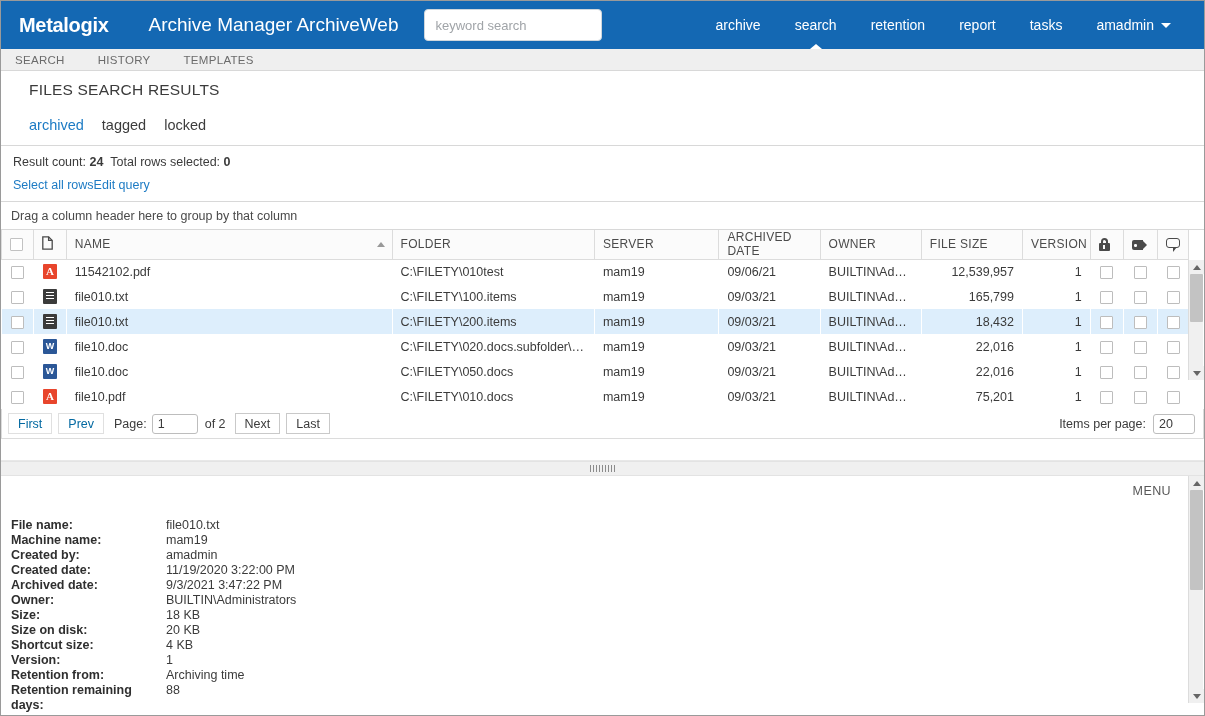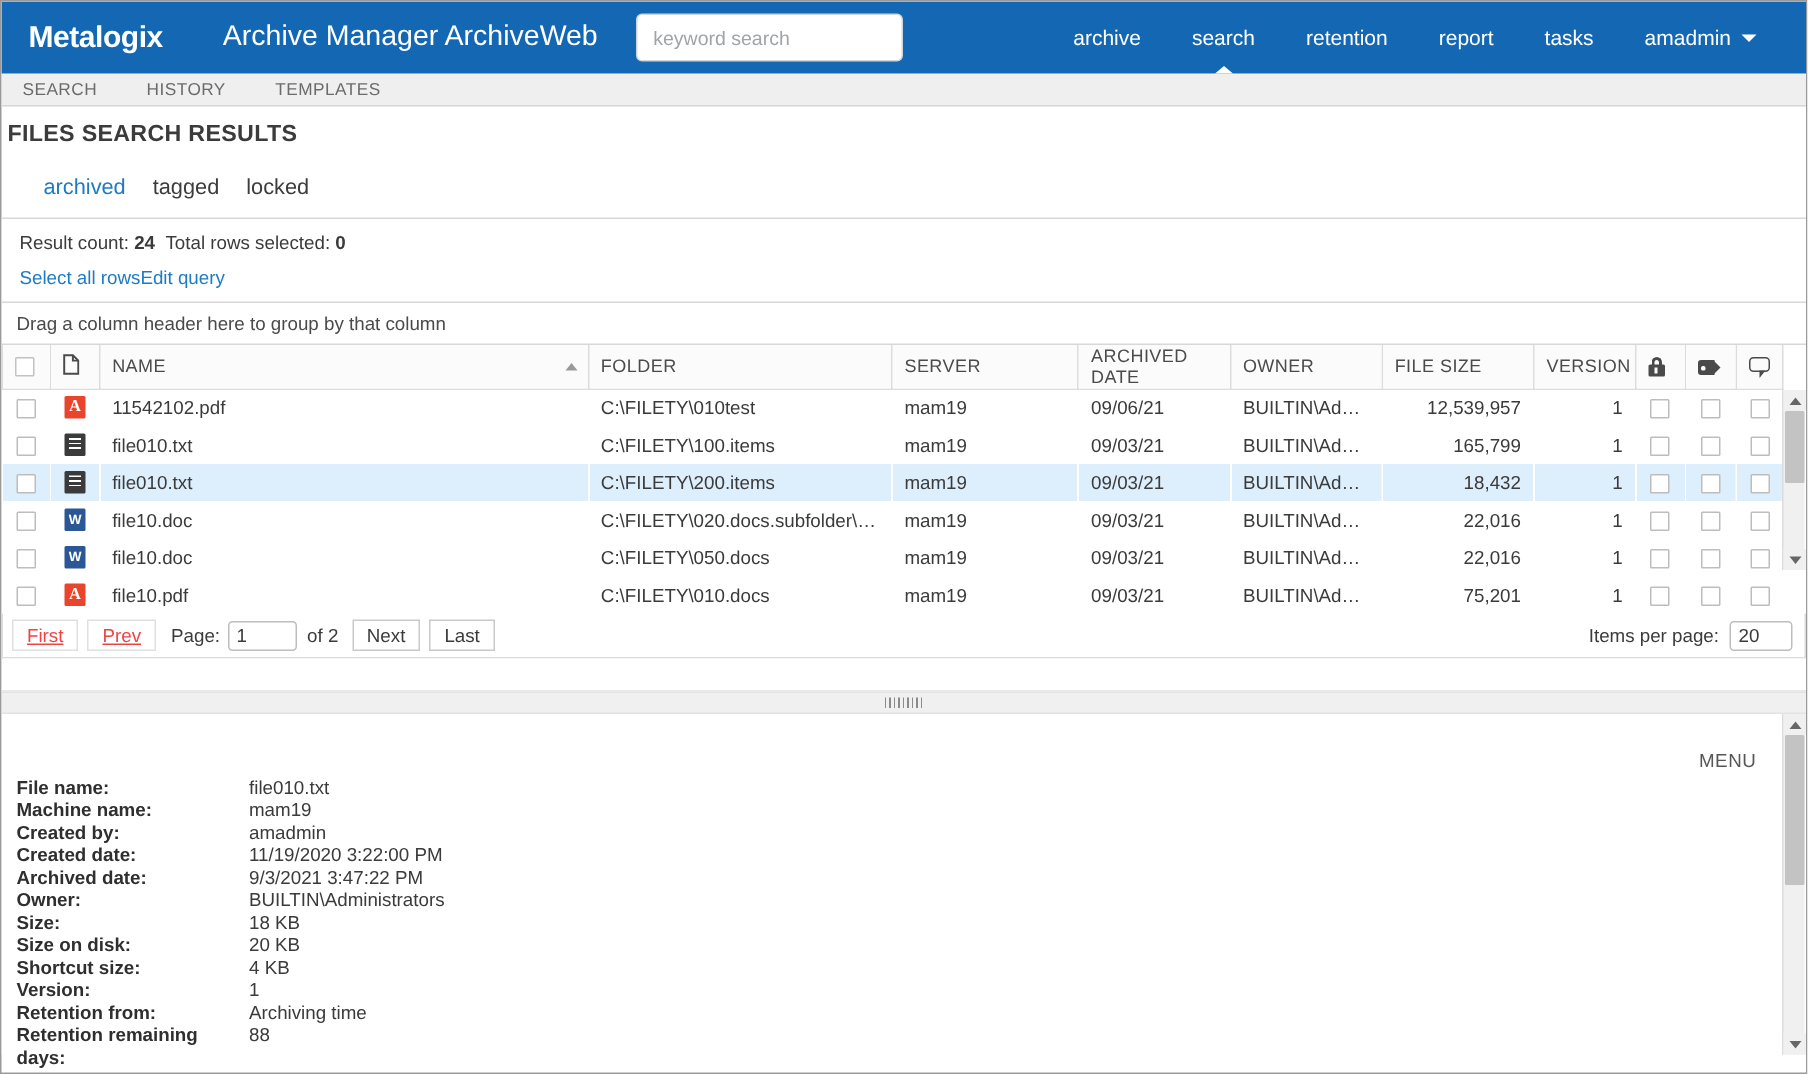--- a/index.html
+++ b/index.html
@@ -103,24 +103,24 @@
     font-size: 11.5px;
     color: #6b6b6b;
     letter-spacing: 0.3px;
     margin-right: 33px;
     cursor: pointer;
   }
 
   
   .page-title {
     font-size: 15.5px;
-    font-weight: bold;
+    font-weight: normal;
     color: #3b3b3b;
     letter-spacing: 0.2px;
-    padding: 10px 0 0 4px;
+    padding: 10px 0 0 28px;
   }
   .filterbar {
     padding: 12px 0 0 28px;
     display: flex;
     align-items: center;
     gap: 18px;
     height: 40px;
   }
   .filter-link {
     font-size: 14.5px;
@@ -347,21 +347,21 @@
     background: #fff;
     height: 21px;
     min-width: 40px;
     padding: 0 9px;
     font-size: 12.5px;
     color: #3b3b3b;
     margin-right: 6px;
     font-family: "Liberation Sans", sans-serif;
     cursor: pointer;
   }
-  .pbtn.disabled { color: #ef4444; border-color: #e0e0e0; text-decoration: underline; }
+  .pbtn.disabled { color: #0369a1; border-color: #e0e0e0; }
   .pager .plabel { margin: 0 5px 0 4px; }
   .pinput {
     width: 46px; height: 20px;
     border: 1px solid #bdbdbd;
     border-radius: 3px;
     font-size: 12.5px;
     padding: 0 5px;
     color: #3b3b3b;
     font-family: "Liberation Sans", sans-serif;
     outline: none;
@@ -396,21 +396,21 @@
   }
 
   
   .detail {
     position: relative;
     background: #fff;
     height: 227px;
   }
   .menu-label {
     position: absolute;
-    right: 33px; top: 24px;
+    right: 33px; top: 8px;
     font-size: 12.5px;
     color: #575757;
     letter-spacing: 0.4px;
     cursor: pointer;
   }
   .detail-list {
     padding: 42px 0 0 10px;
     font-size: 12.5px;
     line-height: 15px;
   }

